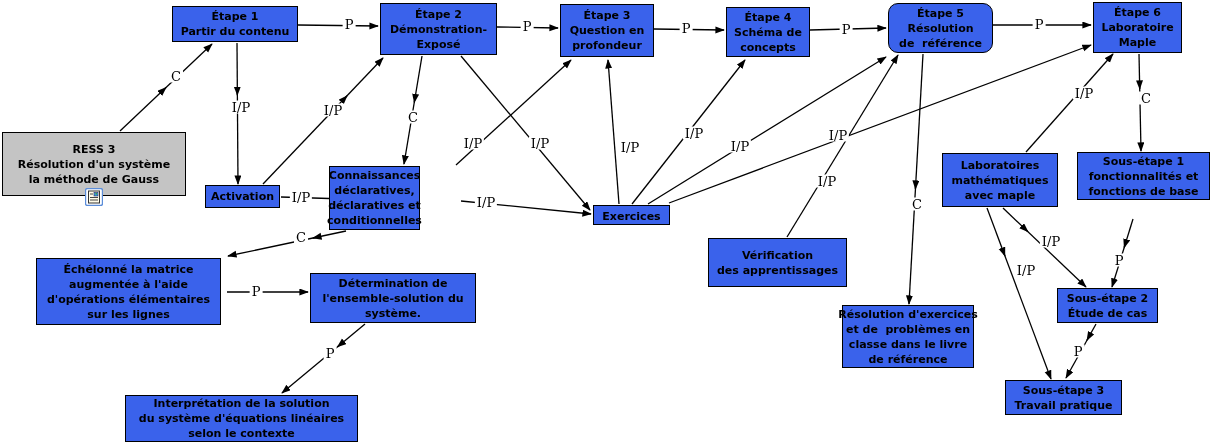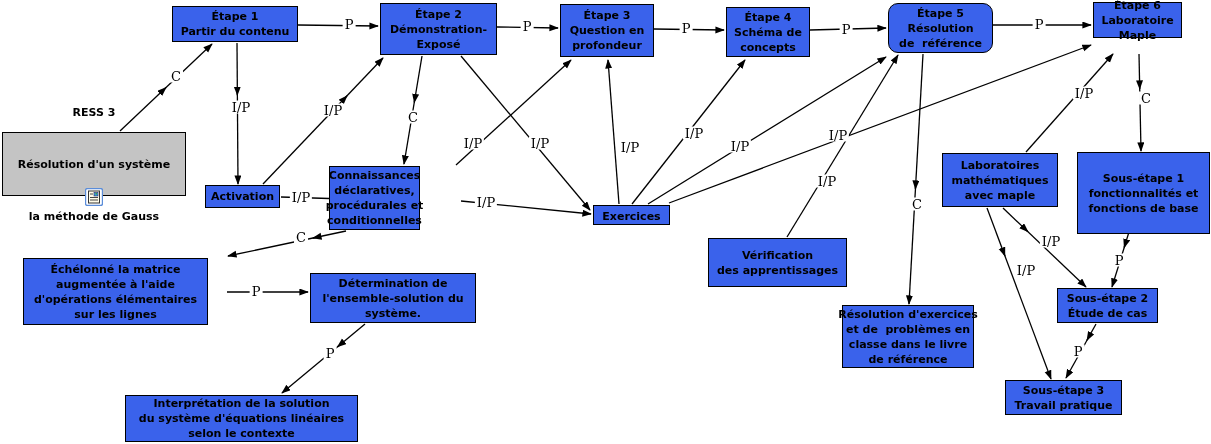--- a/index.html
+++ b/index.html
@@ -18,21 +18,21 @@
     display:flex;flex-direction:column;
     align-items:center;justify-content:center;
     text-align:center;
     font-weight:bold;
     font-size:11px;line-height:15px;
     color:#000;
     z-index:2;
   }
   .node .tline{white-space:pre;}
   .node.procedure{background:#3a62eb;}
-  .node.resource{background:#c4c4c4;gap:37px;}
+  .node.resource{background:#c4c4c4;}
   .edge-label{
     position:absolute;
     transform:translate(-50%,-50%);
     background:#ffffff;
     font-family:"DejaVu Serif","Liberation Serif",serif;
     font-size:13px;line-height:13px;
     color:#000;
     padding:0 2px;
     z-index:3;
     white-space:nowrap;
@@ -130,66 +130,66 @@
       <div class="node procedure" style="left: 726px; top: 7px; width: 84px; height: 50px; background: rgb(58, 98, 235);">
         <div class="tline">Étape 4</div>
         <div class="tline">Schéma de</div>
         <div class="tline">concepts</div>
       </div>
       <div class="node procedure" style="left: 888px; top: 3px; width: 105px; height: 50px; background: rgb(58, 98, 235); border-radius: 10px;">
         <div class="tline">Étape 5</div>
         <div class="tline">Résolution</div>
         <div class="tline">de  référence</div>
       </div>
-      <div class="node procedure" style="left: 1093px; top: 2px; width: 89px; height: 36px; background: rgb(58, 98, 235);">
+      <div class="node procedure" style="left: 1093px; top: 2px; width: 89px; height: 51px; background: rgb(58, 98, 235);">
         <div class="tline">Étape 6</div>
         <div class="tline">Laboratoire</div>
         <div class="tline">Maple</div>
       </div>
       <div class="node procedure" style="left: 205px; top: 185px; width: 75px; height: 23px; background: rgb(58, 98, 235);">
         <div class="tline">Activation</div>
       </div>
       <div class="node procedure" style="left: 329px; top: 166px; width: 91px; height: 64px; background: rgb(58, 98, 235);">
         <div class="tline">Connaissances</div>
         <div class="tline">déclaratives,</div>
-        <div class="tline">procédurales et</div>
+        <div class="tline">déclaratives et</div>
         <div class="tline">conditionnelles</div>
       </div>
       <div class="node procedure" style="left: 593px; top: 205px; width: 77px; height: 20px; background: rgb(58, 98, 235); justify-content: flex-end;">
         <div class="tline">Exercices</div>
       </div>
       <div class="node procedure" style="left: 708px; top: 238px; width: 139px; height: 49px; background: rgb(58, 98, 235);">
         <div class="tline">Vérification</div>
         <div class="tline">des apprentissages</div>
       </div>
       <div class="node procedure" style="left: 842px; top: 305px; width: 132px; height: 63px; background: rgb(58, 98, 235);">
         <div class="tline">Résolution d'exercices</div>
         <div class="tline">et de  problèmes en</div>
         <div class="tline">classe dans le livre</div>
         <div class="tline">de référence</div>
       </div>
       <div class="node procedure" style="left: 942px; top: 153px; width: 116px; height: 54px; background: rgb(58, 98, 235);">
         <div class="tline">Laboratoires</div>
         <div class="tline">mathématiques</div>
         <div class="tline">avec maple</div>
       </div>
-      <div class="node procedure" style="left: 1077px; top: 152px; width: 133px; height: 82px; background: rgb(58, 98, 235);">
+      <div class="node procedure" style="left: 1077px; top: 152px; width: 133px; height: 48px; background: rgb(58, 98, 235);">
         <div class="tline">Sous-étape 1</div>
         <div class="tline">fonctionnalités et</div>
         <div class="tline">fonctions de base</div>
       </div>
       <div class="node procedure" style="left: 1057px; top: 288px; width: 101px; height: 35px; background: rgb(58, 98, 235);">
         <div class="tline">Sous-étape 2</div>
         <div class="tline">Étude de cas</div>
       </div>
       <div class="node procedure" style="left: 1005px; top: 380px; width: 117px; height: 35px; background: rgb(58, 98, 235);">
         <div class="tline">Sous-étape 3</div>
         <div class="tline">Travail pratique</div>
       </div>
-      <div class="node procedure" style="left: 23px; top: 258px; width: 185px; height: 67px; background: rgb(58, 98, 235);">
+      <div class="node procedure" style="left: 36px; top: 258px; width: 185px; height: 67px; background: rgb(58, 98, 235);">
         <div class="tline">Échélonné la matrice</div>
         <div class="tline">augmentée à l'aide</div>
         <div class="tline">d'opérations élémentaires</div>
         <div class="tline">sur les lignes</div>
       </div>
       <div class="node procedure" style="left: 310px; top: 273px; width: 166px; height: 50px; background: rgb(58, 98, 235);">
         <div class="tline">Détermination de</div>
         <div class="tline">l'ensemble-solution du</div>
         <div class="tline">système.</div>
       </div>

